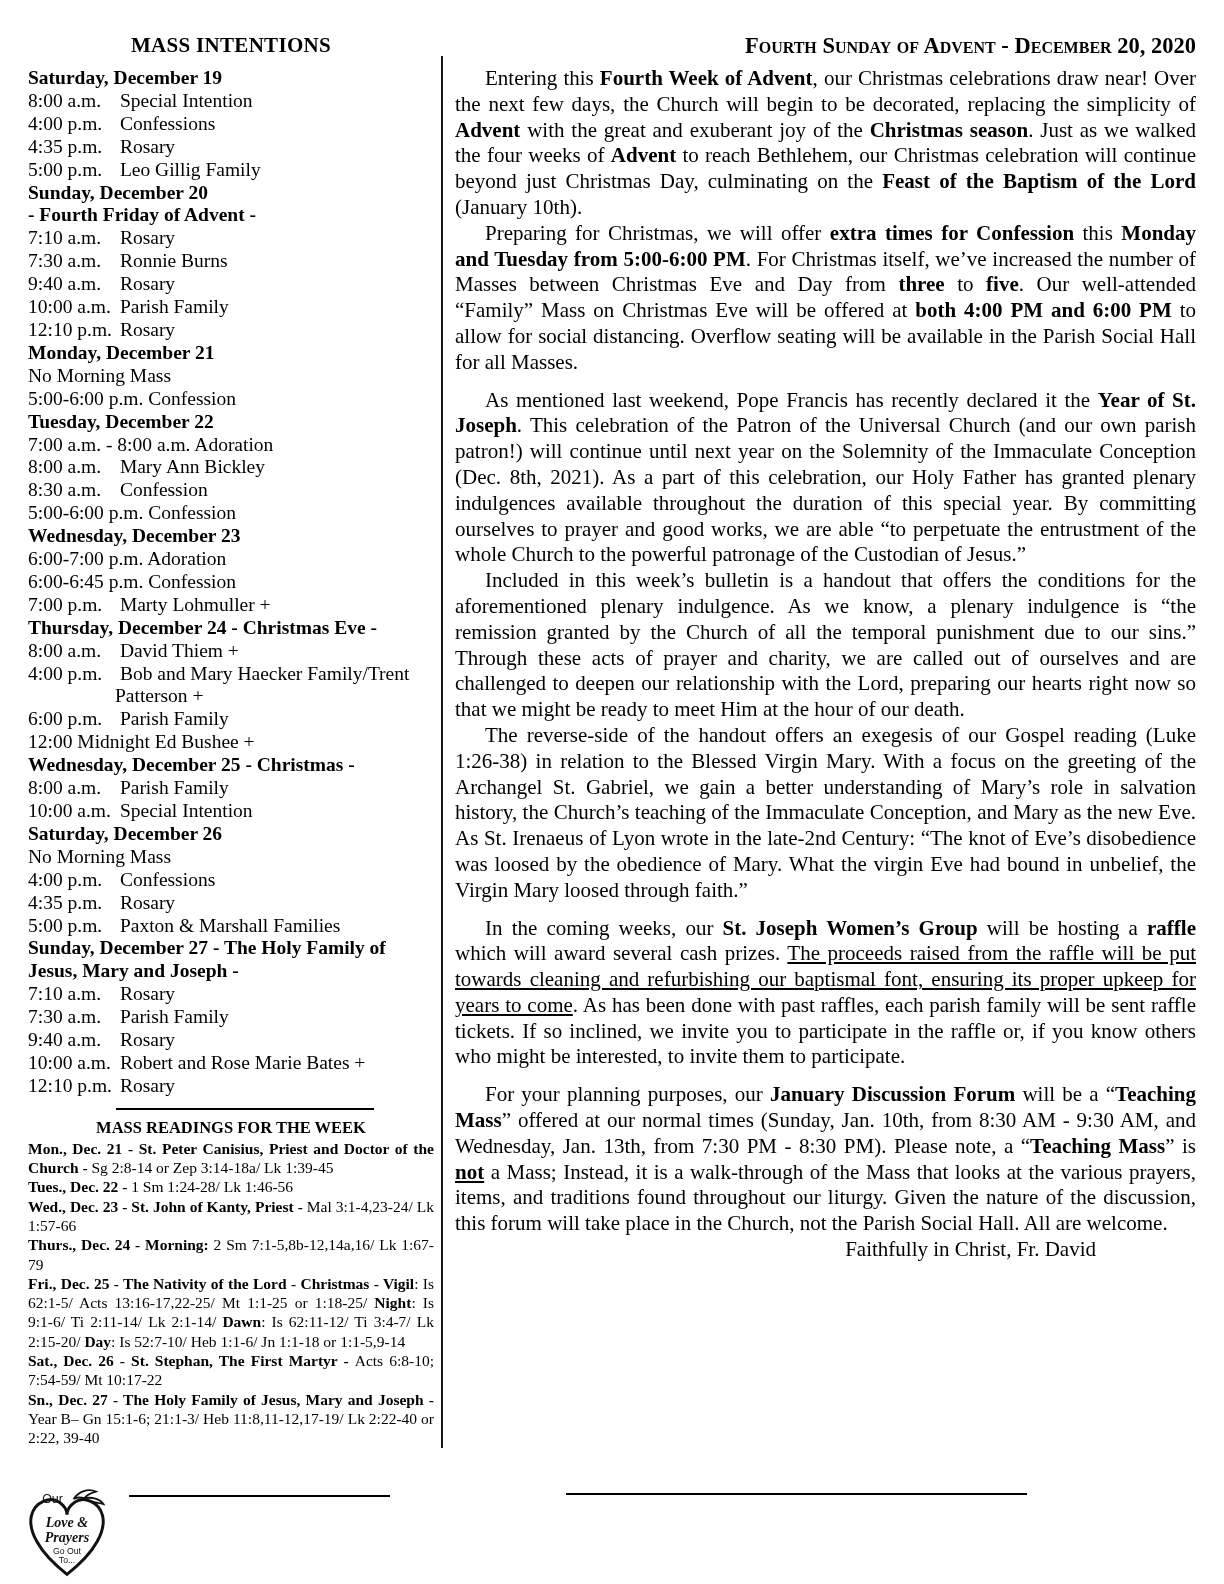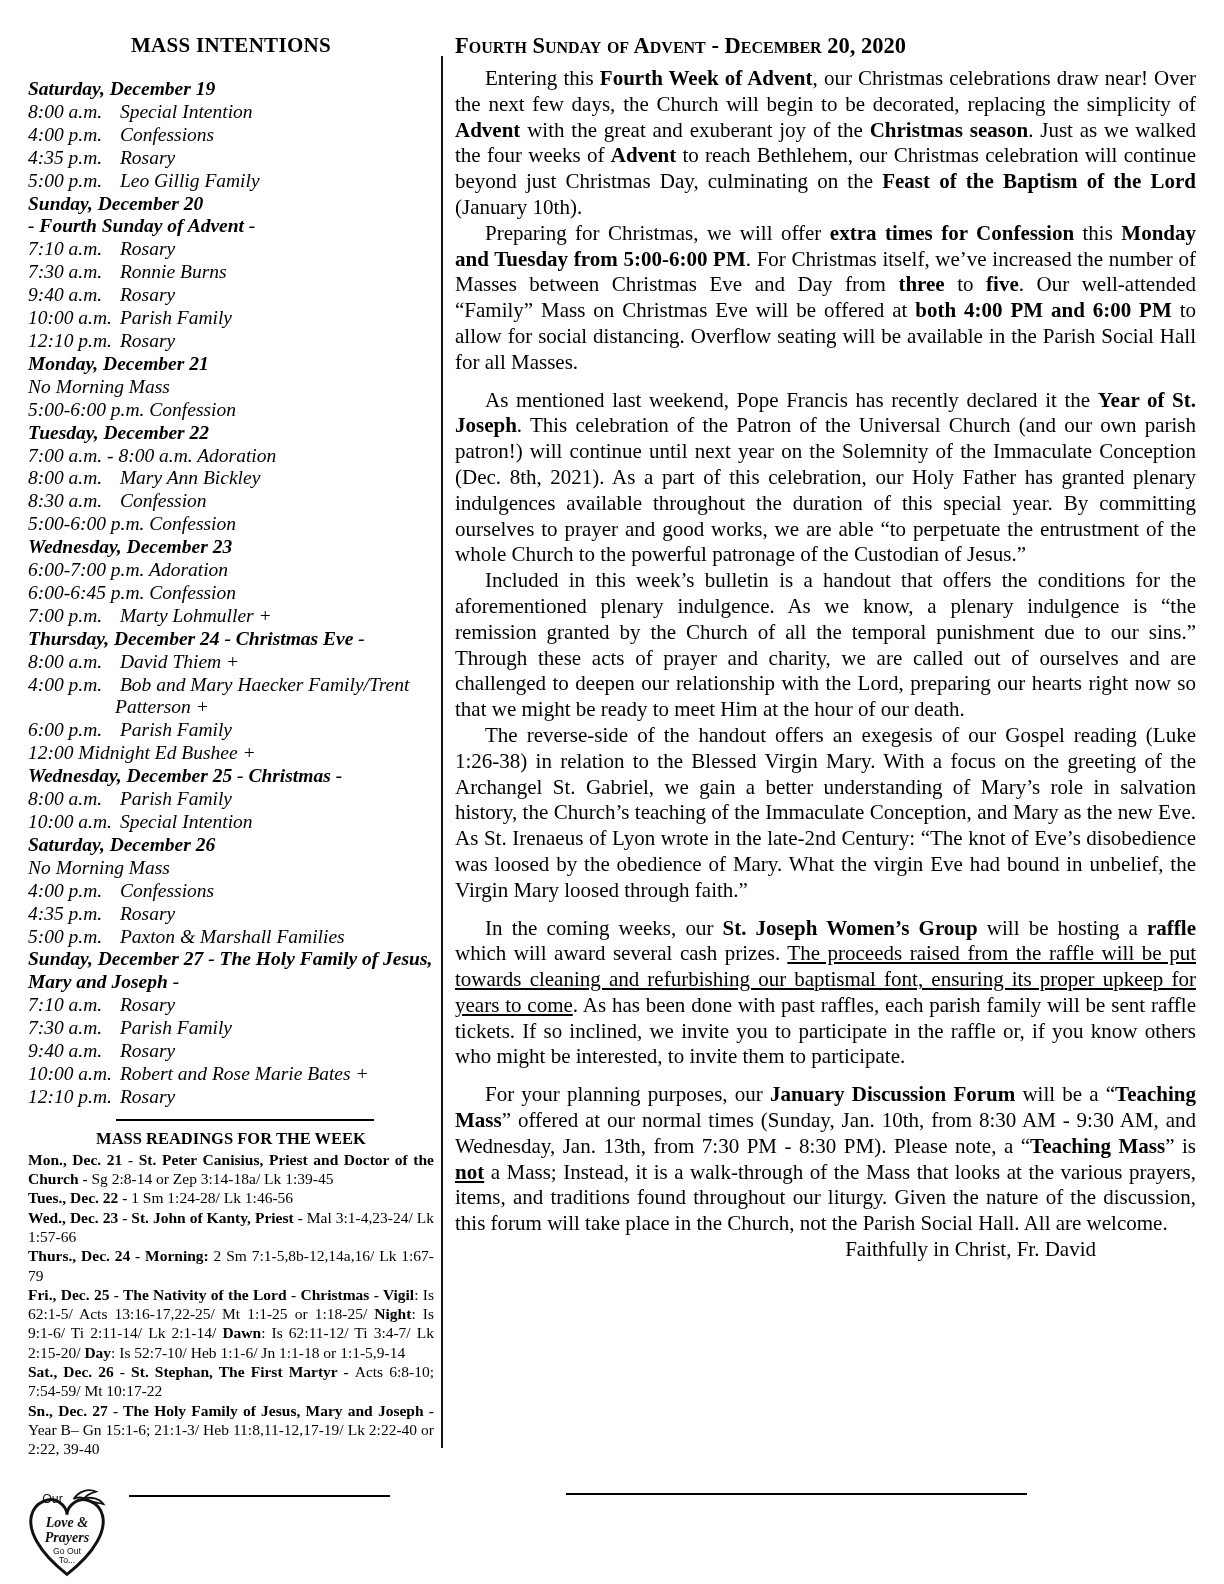--- a/index.html
+++ b/index.html
@@ -6,33 +6,33 @@
   html,body { background:#ffffff; }
   body {
     width:1224px; height:1584px; position:relative; overflow:hidden;
     color:#000; font-family:"Liberation Serif", serif;
   }
   .vrule { position:absolute; left:441px; top:56px; width:2px; height:1392px; background:#151515; }
 
   
   .left-col { position:absolute; left:28px; top:33px; width:406px; }
   .intentions-title { text-align:center; font-weight:bold; font-size:21px; letter-spacing:.3px;font-family:Liberation Serif, serif; }
-  .intent-list { margin-top:20px; font-size:19.5px; line-height:22.9px;font-style:italic; }
+  .intent-list { margin-top:9px; font-size:19.5px; line-height:22.9px; }
   .intent-head { font-weight:bold; }
   .intent-plain { }
   .intent-item { padding-left:87px; text-indent:-87px; }
   .intent-item .time { display:inline-block; min-width:87px; text-indent:0; }
   .intent-rule { width:258px; border-top:2px solid #000; margin:10px 0 8px 88px; }
   .readings-title { text-align:center; font-weight:bold; font-size:16.5px; margin-bottom:1px; }
   .readings-list { font-size:15.5px; line-height:19.3px; }
   .reading { text-align:justify; }
 
   
   .right-col { position:absolute; left:455px; top:33px; width:741px; }
-  .article-title { text-align:left; font-weight:bold; font-size:22.5px; font-variant:small-caps; margin-bottom:7px; }
+  .article-title { text-align:right; font-weight:bold; font-size:22.5px; font-variant:small-caps; margin-bottom:7px; }
   .para { font-size:21px; line-height:25.8px; text-align:justify; text-indent:30px; }
   .para.gap { margin-top:12px; }
   .para.sig { text-align:right; padding-right:100px; text-indent:0; }
 
   .run-n {}
   .run-b { font-weight:bold; }
   .run-i { }
   .run-u { text-decoration:underline; }
   .run-bu { font-weight:bold; text-decoration:underline; }
 
@@ -54,21 +54,21 @@
 
 <div class="left-col">
   <div class="intentions-title">MASS INTENTIONS</div>
   <div class="intent-list">
       <div class="intent-head">Saturday, December 19</div>
       <div class="intent-item"><span class="time">8:00 a.m.</span> <span>Special Intention</span></div>
       <div class="intent-item"><span class="time">4:00 p.m.</span> <span>Confessions</span></div>
       <div class="intent-item"><span class="time">4:35 p.m.</span> <span>Rosary</span></div>
       <div class="intent-item"><span class="time">5:00 p.m.</span> <span>Leo Gillig Family</span></div>
       <div class="intent-head">Sunday, December 20</div>
-      <div class="intent-head">- Fourth Sunday of Advent -</div>
+      <div class="intent-head">- Fourth Friday of Advent -</div>
       <div class="intent-item"><span class="time">7:10 a.m.</span> <span>Rosary</span></div>
       <div class="intent-item"><span class="time">7:30 a.m.</span> <span>Ronnie Burns</span></div>
       <div class="intent-item"><span class="time">9:40 a.m.</span> <span>Rosary</span></div>
       <div class="intent-item"><span class="time">10:00 a.m.</span> <span>Parish Family</span></div>
       <div class="intent-item"><span class="time">12:10 p.m.</span> <span>Rosary</span></div>
       <div class="intent-head">Monday, December 21</div>
       <div class="intent-plain">No Morning Mass</div>
       <div class="intent-item"><span class="time">5:00-6:00 p.m.</span> <span>Confession</span></div>
       <div class="intent-head">Tuesday, December 22</div>
       <div class="intent-item"><span class="time">7:00 a.m. - 8:00 a.m.</span> <span>Adoration</span></div>

